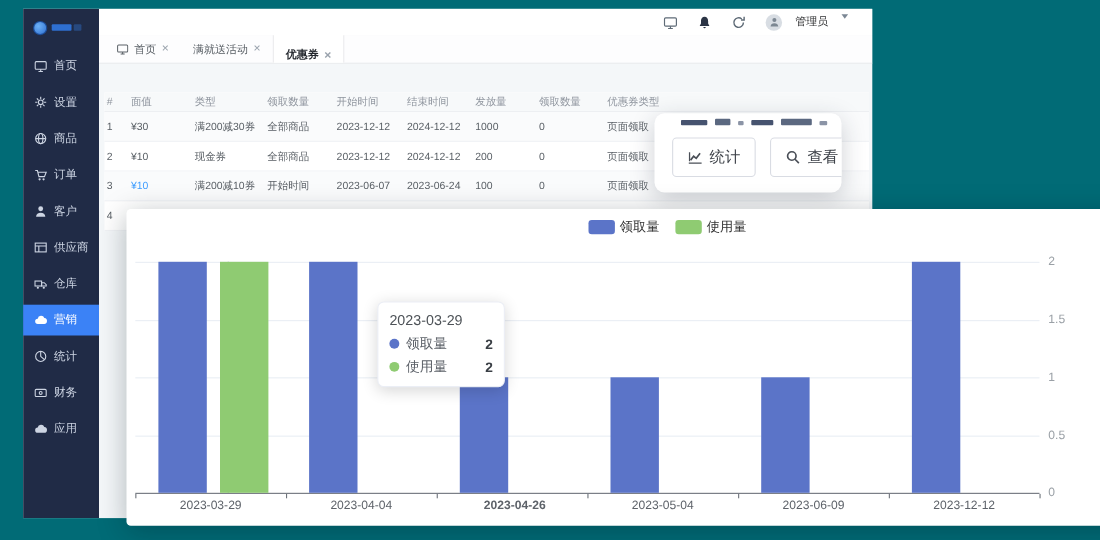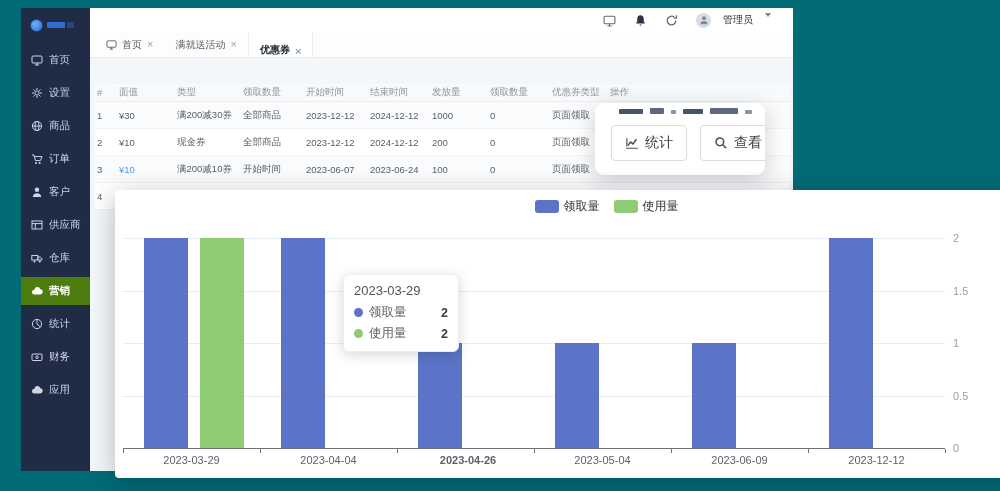--- a/index.html
+++ b/index.html
@@ -12,21 +12,21 @@
   
   .sidebar { position:absolute; left:0; top:0; width:69px; height:100%; background:#202b46; z-index:2; }
   .logo { height:26px; display:flex; align-items:center; gap:4px; padding-left:9px; margin-top:4px; }
   .logo-mark { width:13px; height:13px; border-radius:50%; background:radial-gradient(circle at 35% 35%, #6db2f7, #2f6fd0); border:1px solid #1d4e9b; }
   .logo-text { display:flex; gap:2px; }
   .logo-text i { display:block; height:6px; background:#2e6fd0; border-radius:1px; }
   .logo-text i:nth-child(1){ width:18px; } .logo-text i:nth-child(2){ width:7px; background:#27497f; }
   .nav { margin-top:8px; }
   .nav-item { height:28px; margin-bottom:5px; display:flex; align-items:center; gap:6px; padding-left:10px; color:#cdd5e3; font-size:10.5px; cursor:pointer; }
   .nav-item svg { width:12px; height:12px; flex:0 0 12px; }
-  .nav-item.active { background:#4d7c0f; color:#fff;font-weight:bold; }
+  .nav-item.active { background:#3b82f6; color:#fff; }
 
   
   .topbar { position:absolute; left:69px; right:0; top:0; height:24px; background:#fff; display:flex; align-items:center; justify-content:flex-end; gap:18px; padding-right:22px; }
   .tb-icon { width:13px; height:13px; color:#5f6b77; cursor:pointer; display:flex; }
   .tb-icon.bell { color:#2b3445; }
   .user-chip { display:flex; align-items:flex-start; gap:12px; cursor:pointer; }
   .avatar { width:15px; height:15px; border-radius:50%; background:#d8dde3; color:#7c8792; display:flex; align-items:center; justify-content:center; }
   .avatar svg { width:10px; height:10px; }
   .user-name { font-size:10px; color:#303133; }
   .caret { width:0; height:0; border-left:3.5px solid transparent; border-right:3.5px solid transparent; border-top:4px solid #7b8794; }
@@ -149,21 +149,20 @@
       <div class="trow head">
         <div>#</div>
         <div>面值</div>
         <div>类型</div>
         <div>领取数量</div>
         <div>开始时间</div>
         <div>结束时间</div>
         <div>发放量</div>
         <div>领取数量</div>
         <div>优惠券类型</div>
-        <div>操作</div>
       </div>
       <div class="trow">
         <div><span>1</span></div>
         <div><span>¥30</span></div>
         <div><span>满200减30券</span></div>
         <div><span>全部商品</span></div>
         <div><span>2023-12-12</span></div>
         <div><span>2024-12-12</span></div>
         <div><span>1000</span></div>
         <div><span>0</span></div>

